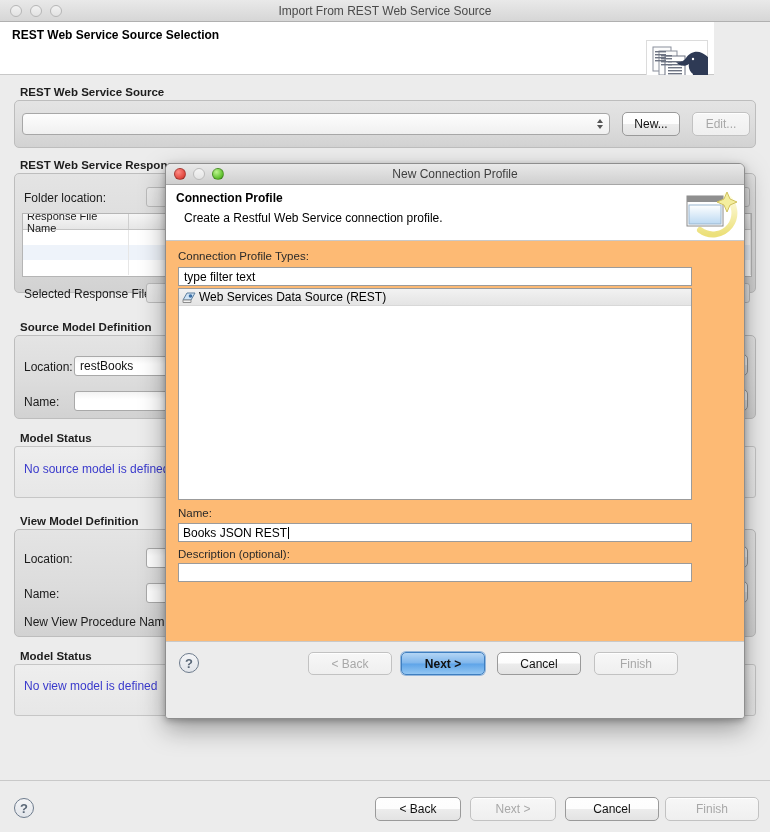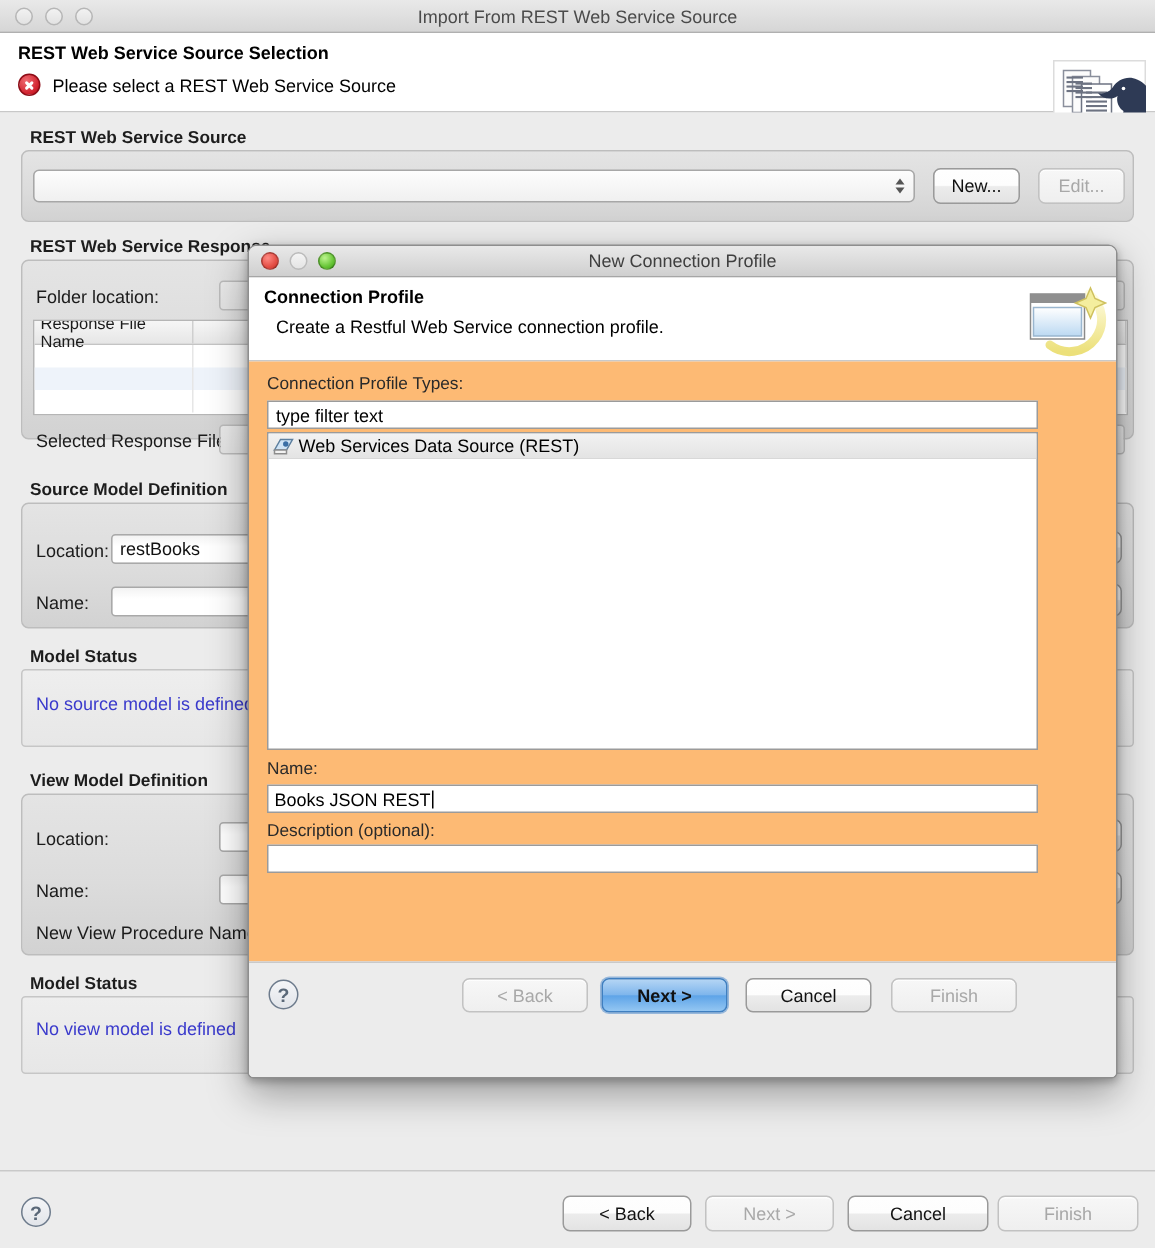--- a/index.html
+++ b/index.html
@@ -34,21 +34,21 @@
         background: linear-gradient(to bottom,#f2f2f2,#e2e2e2); }
   .tl-title {
     position: absolute; left: 0; right: 0; text-align: center;
     font-size: 12px; color: #4b4b4b;
     pointer-events: none;
   }
 
   
   .wiz-header {
     position: absolute; left: 0; top: 22px;
-    width: 770px; height: 53px;
+    width: 714px; height: 53px;
     background: #ffffff;
     border-bottom: 1px solid #c8c8c8;
   }
   .wiz-title {
     position: absolute; left: 12px; top: 6px;
     font-weight: bold; font-size: 12px;
   }
   .wiz-msgrow {
     position: absolute; left: 12px; top: 27px;
     display: flex; align-items: center; gap: 8px;
@@ -285,24 +285,20 @@
     <div class="tl-lights">
       <span class="tl"></span>
       <span class="tl"></span>
       <span class="tl"></span>
     </div>
     <span class="tl-title">Import From REST Web Service Source</span>
   </div>
 
   <div class="wiz-header">
     <div class="wiz-title">REST Web Service Source Selection</div>
-    <div class="wiz-msgrow">
-      <span class="err-icon"></span>
-      <span class="wiz-msg">Please select a REST Web Service Source</span>
-    </div>
     <div class="banner-logo">
       <svg width="62" height="54" viewBox="0 0 62 54">
         <rect x="0.5" y="0.5" width="61" height="53" fill="#ffffff" stroke="#dcdcdc"></rect>
         <g>
           <rect x="7" y="7" width="18" height="24" fill="#fcfcfc" stroke="#8a8f9c"></rect>
           <rect x="13" y="11" width="18" height="24" fill="#fcfcfc" stroke="#8a8f9c"></rect>
           <rect x="19" y="16" width="20" height="26" fill="#ffffff" stroke="#6d7382"></rect>
           <g fill="#6d7382">
             <rect x="9" y="11" width="11" height="1.4"></rect>
               <rect x="9" y="14" width="11" height="1.4"></rect>

